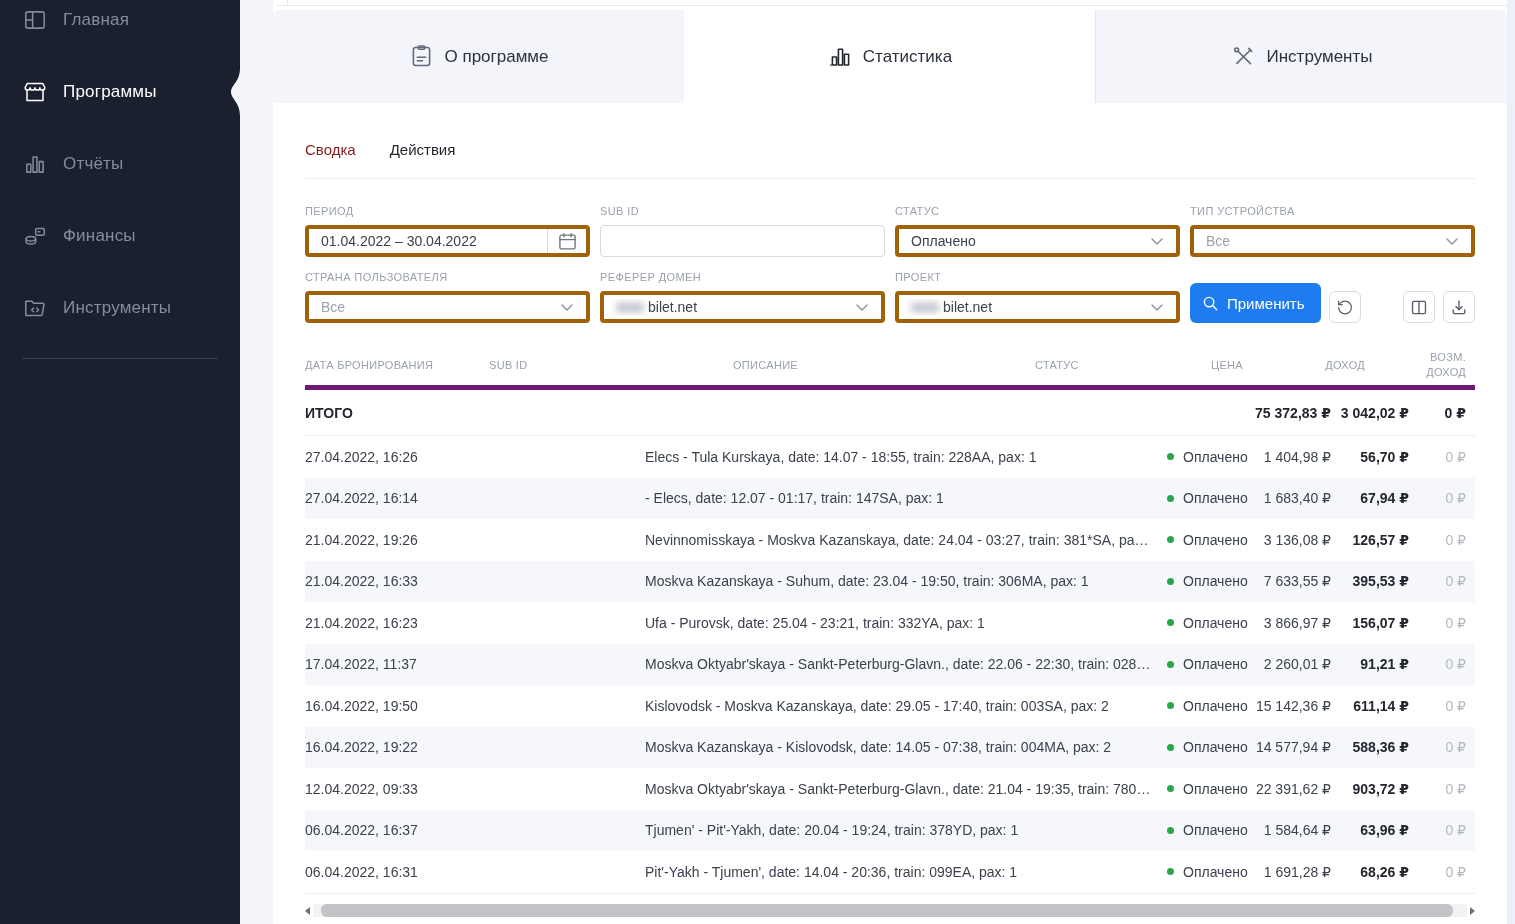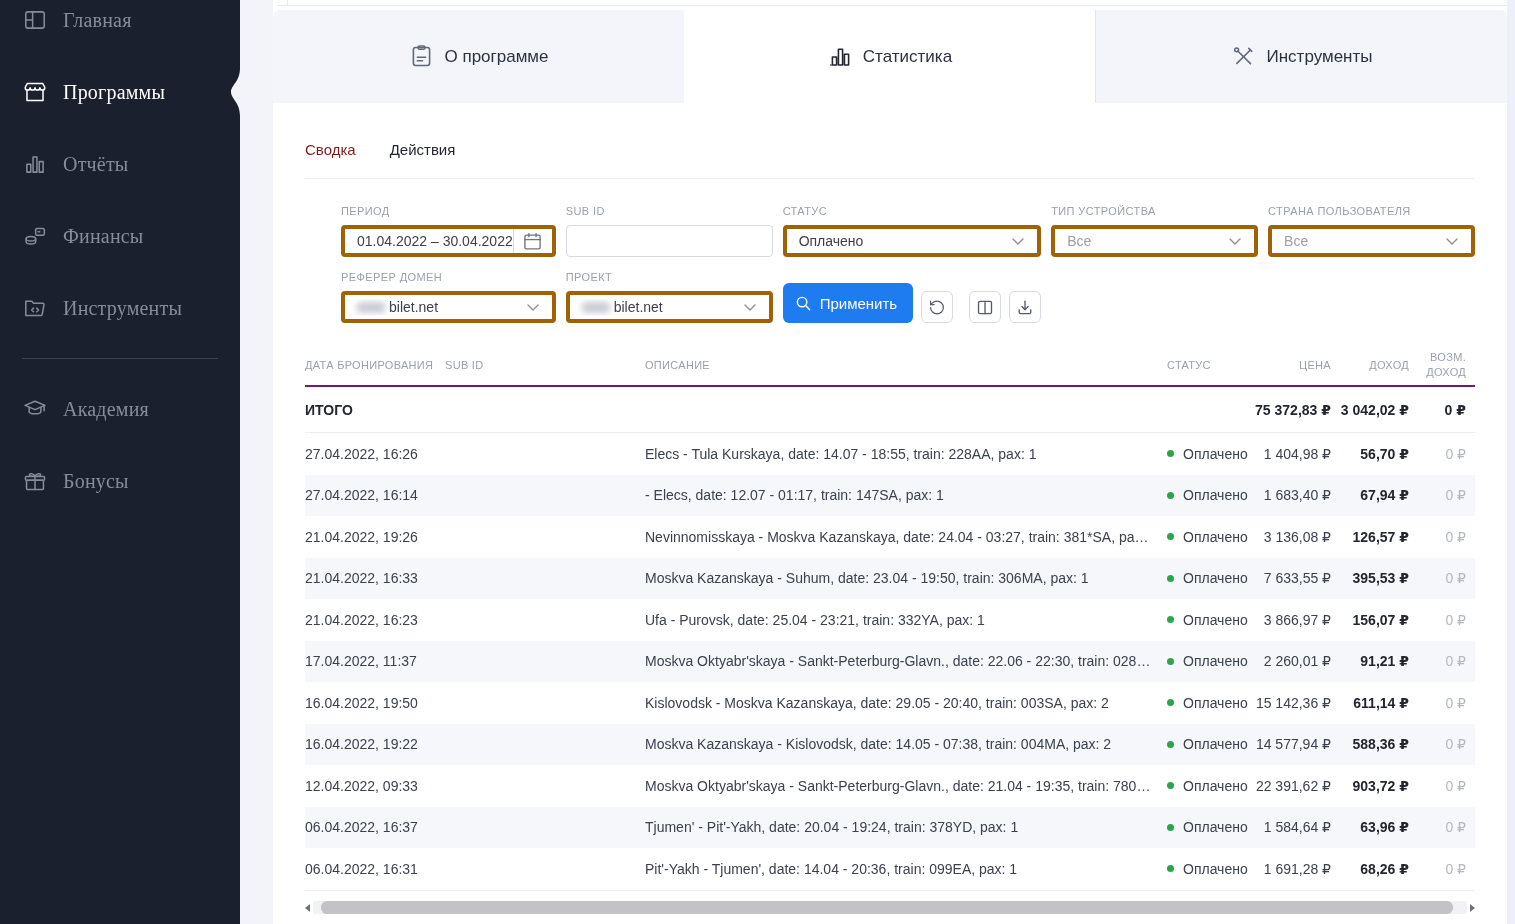--- a/index.html
+++ b/index.html
@@ -7,21 +7,21 @@
   .app{display:flex;width:1515px;height:924px;}
 
   
   .sidebar{width:240px;flex:none;background:#1a202d;position:relative;overflow:hidden;}
   .side-list{margin-top:-16px;}
   .side-item{height:72px;display:flex;align-items:center;gap:15px;padding-left:22px;color:#858c9b;position:relative;cursor:pointer;}
   .side-icon{width:26px;height:26px;flex:none;display:flex;}
   .side-icon svg{width:26px;height:26px;}
   .side-item.active{color:#ffffff;}
   .side-item.active::after{content:"";position:absolute;right:0;top:50%;margin-top:-24px;width:9px;height:48px;background:#f3f4f9;clip-path:path("M9 0 C 9 14, 0 17, 0 24 C 0 31, 9 34, 9 48 Z");}
-  .side-label{font-size:20px;letter-spacing:.2px;font-family:Liberation Serif, serif;}
+  .side-label{font-size:17px;letter-spacing:.2px;}
   .side-divider{height:1px;background:#39404e;margin:14px 22px;}
 
   .gutter{width:33px;flex:none;}
   .rstrip{flex:1;background:#eef0f9;}
 
   
   .main{width:1234px;flex:none;background:#ffffff;display:flex;flex-direction:column;}
   .topstrip{height:10px;position:relative;background:#fff;}
   .topstrip .hline{position:absolute;top:5px;left:4px;right:0;height:1px;background:#e8eaf1;}
   .topstrip .vline{position:absolute;top:0;left:14px;width:1px;height:6px;background:#e8eaf1;}
@@ -38,39 +38,39 @@
 
   svg.ln{fill:none;stroke:currentColor;stroke-width:1.4;stroke-linecap:round;stroke-linejoin:round;}
 
   
   .panel{padding:0 32px;flex:1;display:flex;flex-direction:column;}
   .subtabs{margin-top:38px;display:flex;gap:34px;}
   .subtab{font-size:15px;line-height:18px;color:#23262e;cursor:pointer;}
   .subtab.active{color:#7f1d1d;}
   .hdivider{height:1px;background:#eceef3;margin-top:19px;}
 
-  .filters{margin-top:26px;display:grid;grid-template-columns:repeat(5,1fr);column-gap:10px;row-gap:14px;margin-left:36px;}
+  .filters{margin-top:26px;display:grid;grid-template-columns:repeat(4,1fr);column-gap:10px;row-gap:14px;}
   .f-label{display:block;font-size:11px;line-height:13px;color:#9aa0ac;letter-spacing:.4px;margin-bottom:7px;}
   .f-control{height:32px;border:4px solid #a16207;border-radius:4px;display:flex;align-items:center;font-size:14px;color:#3b414d;background:#fff;box-sizing:border-box;cursor:pointer;}
   .f-control .val{padding-left:12px;flex:1;white-space:nowrap;overflow:hidden;display:flex;align-items:center;}
   .f-control .val.gray{color:#9aa0ac;}
   .cal-box{width:38px;align-self:stretch;border-left:1px solid #d7dae1;display:flex;align-items:center;justify-content:center;color:#6e747f;}
   .chev{margin-right:13px;flex:none;display:flex;color:#8a909c;}
   input.f-input{height:32px;border:1px solid #d7dae1;border-radius:4px;width:100%;box-sizing:border-box;padding:0 12px;font-size:14px;color:#3b414d;outline:none;font-family:inherit;background:#fff;}
   .blur-blob{display:inline-block;width:28px;height:11px;border-radius:3px;background:#c9ccd4;filter:blur(3px);margin-right:4px;flex:none;}
   .btnrow{display:flex;align-items:flex-end;gap:8px;}
   .btn-apply{height:40px;padding:0 16px 0 12px;background:#1f7bf0;border:none;border-radius:6px;color:#fff;font-size:15px;display:flex;align-items:center;gap:8px;cursor:pointer;font-family:inherit;}
   .btn-apply svg{color:#fff;}
   .btn-icon{width:32px;height:32px;border:1px solid #d7dae1;border-radius:6px;background:#fff;display:flex;align-items:center;justify-content:center;cursor:pointer;color:#565c68;box-sizing:border-box;}
   .spacer{flex:1;}
 
   
   .table{margin-top:22px;}
   .thead,.totals,.trow{display:grid;grid-template-columns:140px 200px minmax(0,1fr) 88px 76px 78px 66px;align-items:center;}
-  .thead{height:40px;border-bottom:2px solid #701a75;color:#9aa0ac;font-size:11px;letter-spacing:.3px;}
+  .thead{height:40px;border-bottom:5px solid #701a75;color:#9aa0ac;font-size:11px;letter-spacing:.3px;gap:44px;}
   .th{line-height:1.35;}
   .r{text-align:right;}
   .pr{padding-right:9px;}
   .totals{height:45px;border-bottom:1px solid #eceef3;font-weight:bold;font-size:14px;color:#23262e;}
   .trow{height:41.5px;font-size:14px;color:#3b414d;}
   .tbody>div:nth-of-type(even){background:#f6f7fb;}
   .tbody{border-bottom:1px solid #eceef3;}
   .c-desc{white-space:nowrap;overflow:hidden;text-overflow:ellipsis;padding-right:14px;}
   .c-status{display:flex;align-items:center;gap:9px;}
   .dot{width:7px;height:7px;border-radius:50%;background:#2aa64a;flex:none;}
@@ -140,45 +140,20 @@
             <svg class="ln" viewBox="0 0 24 24">
               <path d="M3.5 19V5.8h5.6l1.6 1.9h8.6a1 1 0 0 1 1 1.2L18.6 18a1.3 1.3 0 0 1-1.3 1z"></path>
               <path d="m10.6 12.1-1.7 1.7 1.7 1.7"></path>
               <path d="m13.6 12.1 1.7 1.7-1.7 1.7"></path>
             </svg>
           </span>
           <span class="side-label">Инструменты</span>
         </div>
       </div>
     <div class="side-divider"></div>
-    <div>
-
-        <div class="side-item">
-          <span class="side-icon">
-            <svg class="ln" viewBox="0 0 24 24">
-              <path d="M12 4.8 2.8 8.7l9.2 3.9 9.2-3.9z"></path>
-              <path d="M6.6 10.6v3.9c0 1 2.4 1.9 5.4 1.9s5.4-.9 5.4-1.9v-3.9"></path>
-              <path d="M20.4 9.3v4.2"></path>
-            </svg>
-          </span>
-          <span class="side-label">Академия</span>
-        </div>
-
-        <div class="side-item">
-          <span class="side-icon">
-            <svg class="ln" viewBox="0 0 24 24">
-              <rect x="4.2" y="11.2" width="15.6" height="8.6" rx="1"></rect>
-              <rect x="3.2" y="7.8" width="17.6" height="3.4" rx=".8"></rect>
-              <path d="M12 7.8v12"></path>
-              <path d="M12 7.6C10.8 4.4 6.6 4.8 6.9 6.5 7.1 8 10.6 7.6 12 7.6c1.4 0 4.9.4 5.1-1.1.3-1.7-3.9-2.1-5.1 1.1z"></path>
-            </svg>
-          </span>
-          <span class="side-label">Бонусы</span>
-        </div>
-      </div>
   </aside>
 
   <div class="gutter"></div>
 
   <main class="main">
     <div class="topstrip">
       <div class="vline"></div>
       <div class="hline"></div>
     </div>
 
@@ -436,21 +411,21 @@
                 <span>Оплачено</span>
               </div>
               <div class="r">2 260,01 ₽</div>
               <div class="r c-income">91,21 ₽</div>
               <div class="r pr c-pincome">0 ₽</div>
             </div>
 
             <div class="trow">
               <div>16.04.2022, 19:50</div>
               <div></div>
-              <div class="c-desc">Kislovodsk - Moskva Kazanskaya, date: 29.05 - 20:40, train: 003SA, pax: 2</div>
+              <div class="c-desc">Kislovodsk - Moskva Kazanskaya, date: 29.05 - 17:40, train: 003SA, pax: 2</div>
               <div class="c-status">
                 <span class="dot"></span>
                 <span>Оплачено</span>
               </div>
               <div class="r">15 142,36 ₽</div>
               <div class="r c-income">611,14 ₽</div>
               <div class="r pr c-pincome">0 ₽</div>
             </div>
 
             <div class="trow">

